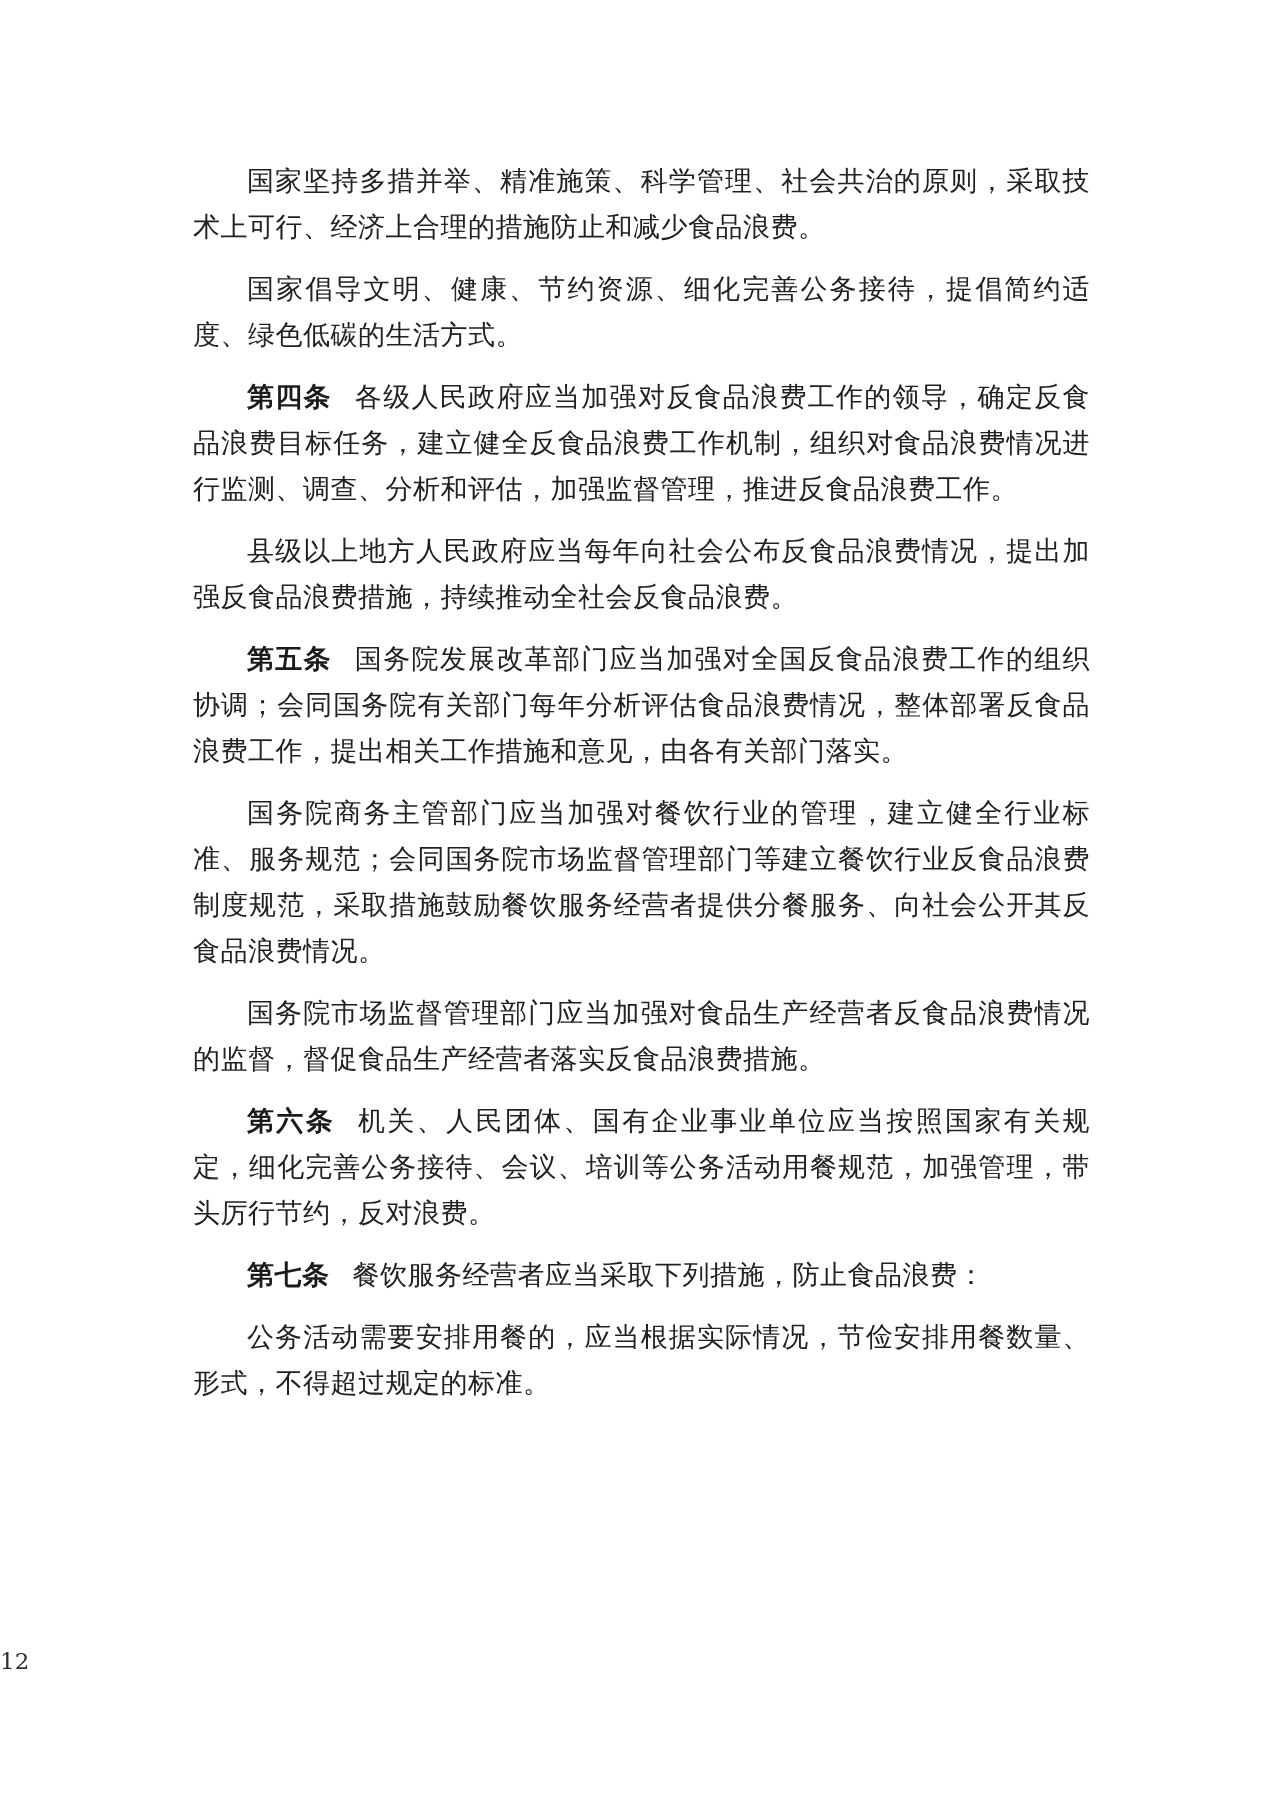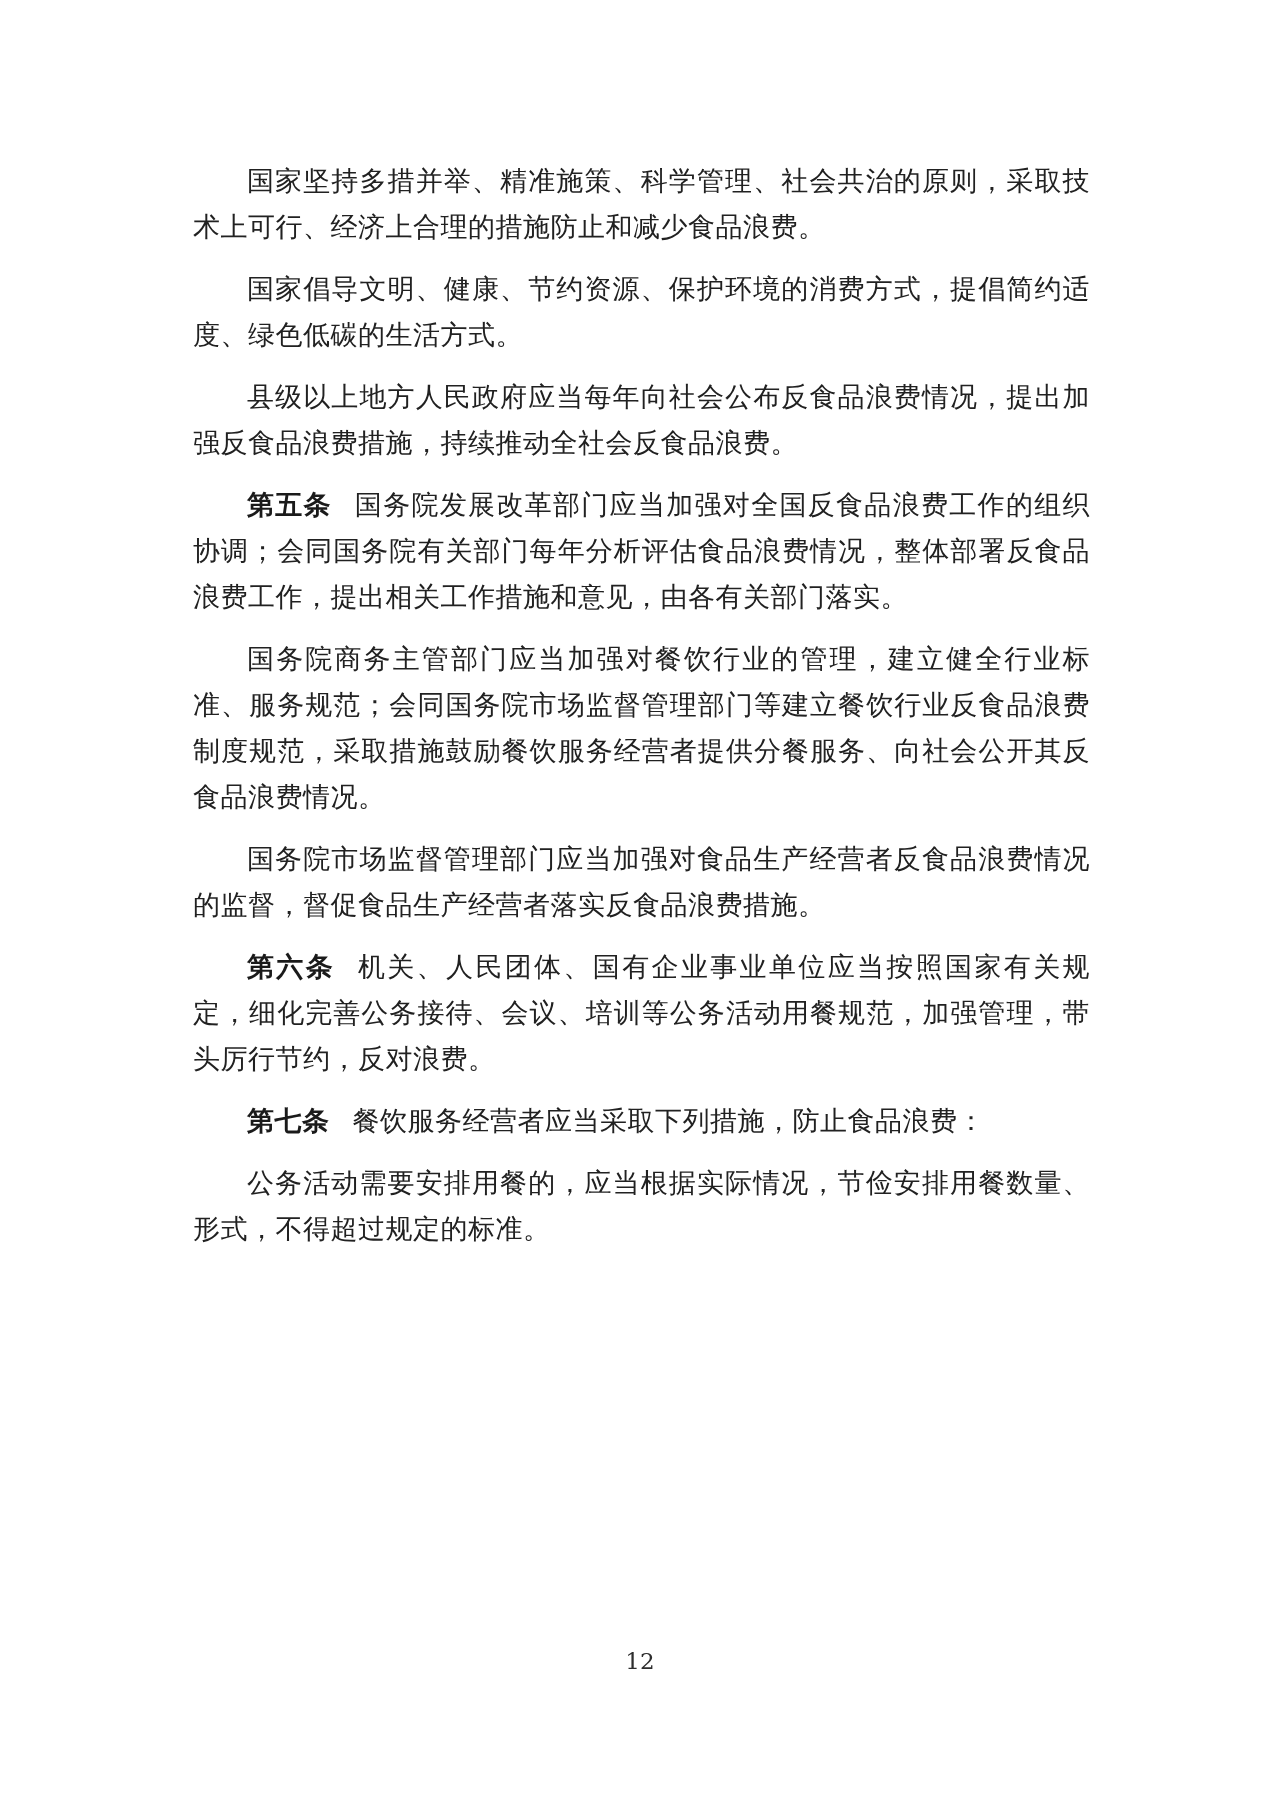--- a/index.html
+++ b/index.html
@@ -41,36 +41,36 @@
   }
   .article-label:empty {
     display: none;
     margin-right: 0;
   }
   .page-number {
     position: absolute;
     top: 1645px;
     left: 0;
     width: 100%;
-    text-align: center;
     font-size: 23px;
     line-height: 32px;
     color: #2e2e2e;
     font-family: "DejaVu Serif", "Liberation Serif", serif;
   }
 </style>
 </head>
 <body>
 
 <div class="page">
   <div class="doc-body" id="doc-body">
   <p class="para"><span class="para-text">国家坚持多措并举、精准施策、科学管理、社会共治的原则，采取技术上可行、经济上合理的措施防止和减少食品浪费。</span></p>
 
-  <p class="para"><span class="para-text">国家倡导文明、健康、节约资源、保护环境的消费方式，提倡简约适度、绿色低碳的生活方式。</span></p>
+  <p class="para"><span class="para-text">国家倡导文明、健康、节约资源、细化完善公务接待，提倡简约适度、绿色低碳的生活方式。</span></p>
 
+  <p class="para"><b class="article-label">第四条</b><span class="para-text">各级人民政府应当加强对反食品浪费工作的领导，确定反食品浪费目标任务，建立健全反食品浪费工作机制，组织对食品浪费情况进行监测、调查、分析和评估，加强监督管理，推进反食品浪费工作。</span></p>
 
   <p class="para"><span class="para-text">县级以上地方人民政府应当每年向社会公布反食品浪费情况，提出加强反食品浪费措施，持续推动全社会反食品浪费。</span></p>
 
   <p class="para"><b class="article-label">第五条</b><span class="para-text">国务院发展改革部门应当加强对全国反食品浪费工作的组织协调；会同国务院有关部门每年分析评估食品浪费情况，整体部署反食品浪费工作，提出相关工作措施和意见，由各有关部门落实。</span></p>
 
   <p class="para"><span class="para-text">国务院商务主管部门应当加强对餐饮行业的管理，建立健全行业标准、服务规范；会同国务院市场监督管理部门等建立餐饮行业反食品浪费制度规范，采取措施鼓励餐饮服务经营者提供分餐服务、向社会公开其反食品浪费情况。</span></p>
 
   <p class="para"><span class="para-text">国务院市场监督管理部门应当加强对食品生产经营者反食品浪费情况的监督，督促食品生产经营者落实反食品浪费措施。</span></p>
 
 

